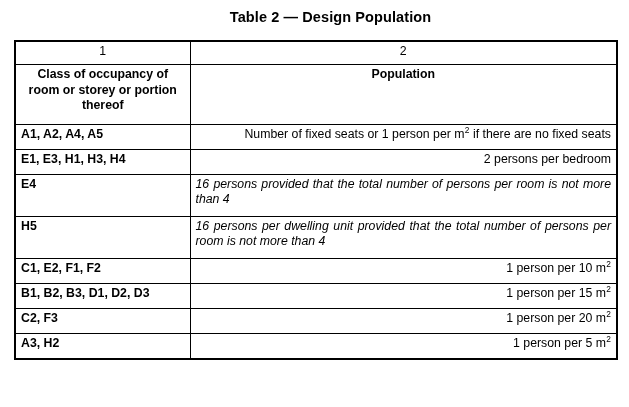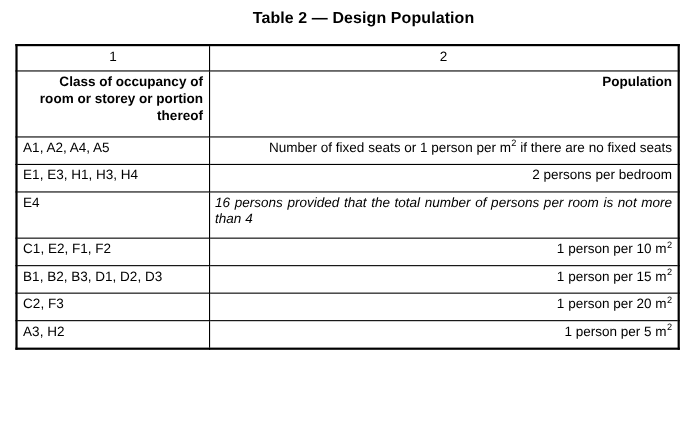--- a/index.html
+++ b/index.html
@@ -61,39 +61,40 @@
 
   .row-colnum td {
     text-align: center;
     padding-top: 1px;
     padding-bottom: 2px;
     height: 17px;
     font-size: 12.3px;
   }
 
   .row-headtitle td {
-    text-align: right;
+    text-align: center;
     font-weight: bold;
     height: 54px;
     vertical-align: middle;
     border-bottom: 2px solid #000000;
     padding-top: 3px;
     margin-left: 37px;
   }
 
   .row-headtitle td.col-class-cell {
     line-height: 1.28;
   }
 
   .data-row td {
     height: 19px;
   }
 
   .data-row td.cell-class {
     white-space: nowrap;
+    font-weight: bold;
   }
 
   .data-row td.cell-pop {
     text-align: right;
   }
 
   .data-row.tall td {
     height: 36px;
   }
 
@@ -139,20 +140,24 @@
           <td class="cell-pop"><span>Number of fixed seats or 1 person per m</span><sup class="sq">2</sup><span> if there are no fixed seats</span></td>
         </tr>
         <tr class="data-row">
           <td class="cell-class">E1, E3, H1, H3, H4</td>
           <td class="cell-pop"><span>2 persons per bedroom</span></td>
         </tr>
         <tr class="data-row tall">
           <td class="cell-class">E4</td>
           <td class="cell-pop"><span>16 persons provided that the total number of persons per room is not more than 4</span></td>
         </tr>
+        <tr class="data-row tall">
+          <td class="cell-class">H5</td>
+          <td class="cell-pop"><span>16 persons per dwelling unit provided that the total number of persons per room is not more than 4</span></td>
+        </tr>
         <tr class="data-row">
           <td class="cell-class">C1, E2, F1, F2</td>
           <td class="cell-pop"><span>1 person per 10 m</span><sup class="sq">2</sup></td>
         </tr>
         <tr class="data-row">
           <td class="cell-class">B1, B2, B3, D1, D2, D3</td>
           <td class="cell-pop"><span>1 person per 15 m</span><sup class="sq">2</sup></td>
         </tr>
         <tr class="data-row">
           <td class="cell-class">C2, F3</td>

